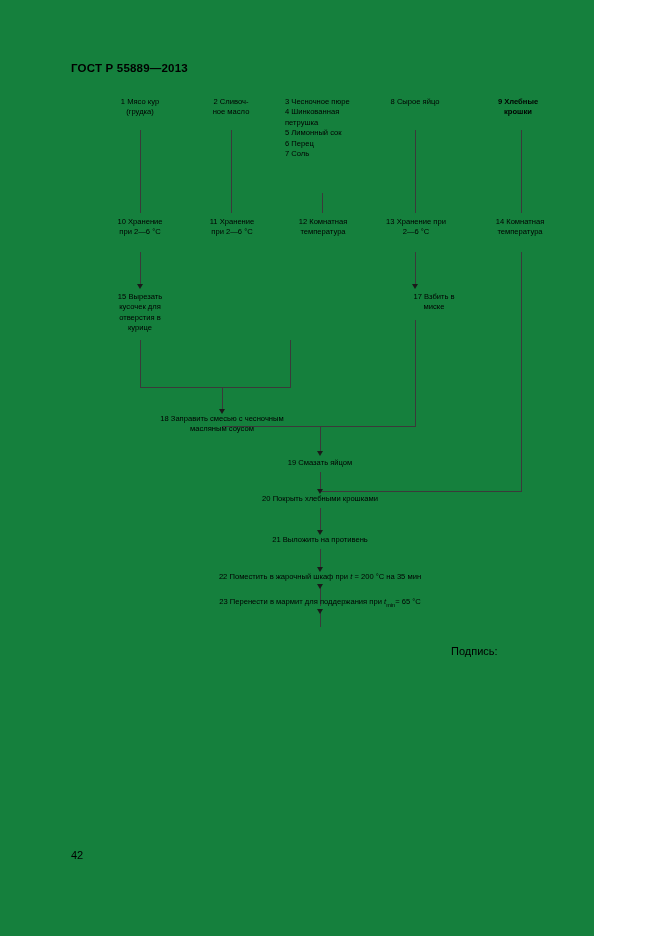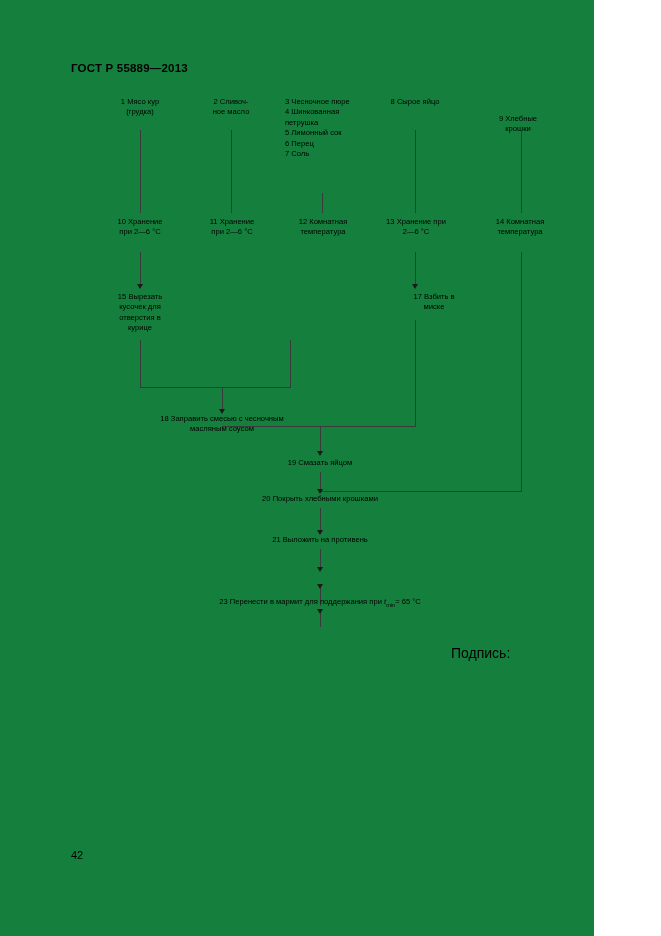--- a/index.html
+++ b/index.html
@@ -38,21 +38,21 @@
     top: 679px;
     width: 661px;
     text-align: center;
     font-size: 8.3px;
     letter-spacing: 0.15px;
   }
   .signature {
     position: absolute;
     left: 451px;
     top: 645px;
-    font-size: 14px;
+    font-size: 11px;
   }
 
   
   .node {
     position: absolute;
     font-size: 7.6px;
     line-height: 10.4px;
     text-align: center;
     white-space: pre-line;
   }
@@ -97,21 +97,21 @@
 
   <div class="node left-align" style="left:285px; top:97px; width:110px;">3 Чесночное пюре
 4 Шинкованная
 петрушка
 5 Лимонный сок
 6 Перец
 7 Соль</div>
 
   <div class="node" style="left:355px; top:97px; width:120px;">8 Сырое яйцо</div>
 
-  <div class="node" style="left:470px; top:114px; width:96px;">9 Хлебные
+  <div class="node" style="left:470px; top:97px; width:96px;font-weight:bold;">9 Хлебные
 крошки</div>
 
   <div class="vline" style="left:140px; top:130px; height:83px;"></div>
   <div class="vline" style="left:231px; top:130px; height:83px;"></div>
   <div class="vline" style="left:322px; top:193px; height:20px;"></div>
   <div class="vline" style="left:415px; top:130px; height:83px;"></div>
   <div class="vline" style="left:521px; top:130px; height:83px;"></div>
 
   <div class="node" style="left:95px; top:217px; width:90px;">10 Хранение
 при 2—6 °С</div>
@@ -169,20 +169,21 @@
   <div class="node" style="left:220px; top:494px; width:200px;">20 Покрыть хлебными крошками</div>
 
   <div class="vline" style="left:320px; top:508px; height:24px;"></div>
   <div class="arrow" style="left:317px; top:530px;"></div>
 
   <div class="node" style="left:230px; top:535px; width:180px;">21 Выложить на противень</div>
 
   <div class="vline" style="left:320px; top:549px; height:20px;"></div>
   <div class="arrow" style="left:317px; top:567px;"></div>
 
+  <div class="node" style="left:140px; top:572px; width:360px;"><span>22 Поместить в жарочный шкаф при </span><span class="ital">t</span><span> = 200 °С на 35 мин</span></div>
 
   <div class="vline" style="left:320px; top:586px; height:20px;"></div>
   <div class="arrow" style="left:317px; top:584px;"></div>
 
   <div class="node" style="left:130px; top:597px; width:380px;"><span>23 Перенести в мармит для поддержания при </span><span class="ital">t</span><sub>min</sub><span>= 65 °С</span></div>
 
   <div class="vline" style="left:320px; top:611px; height:16px;"></div>
   <div class="arrow" style="left:317px; top:609px;"></div>
 
 

